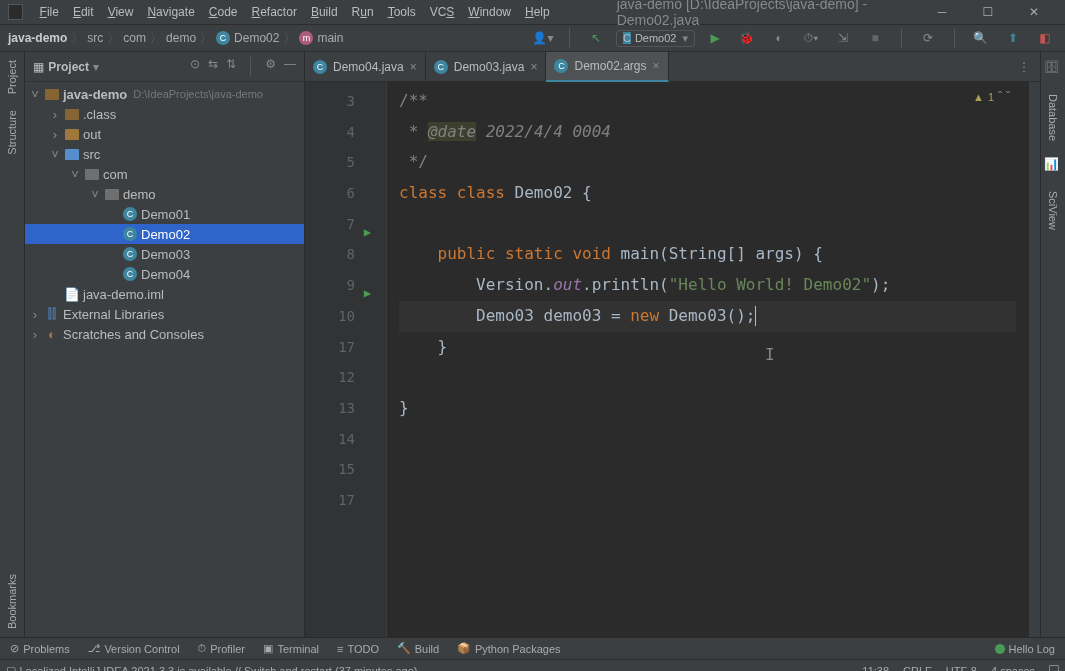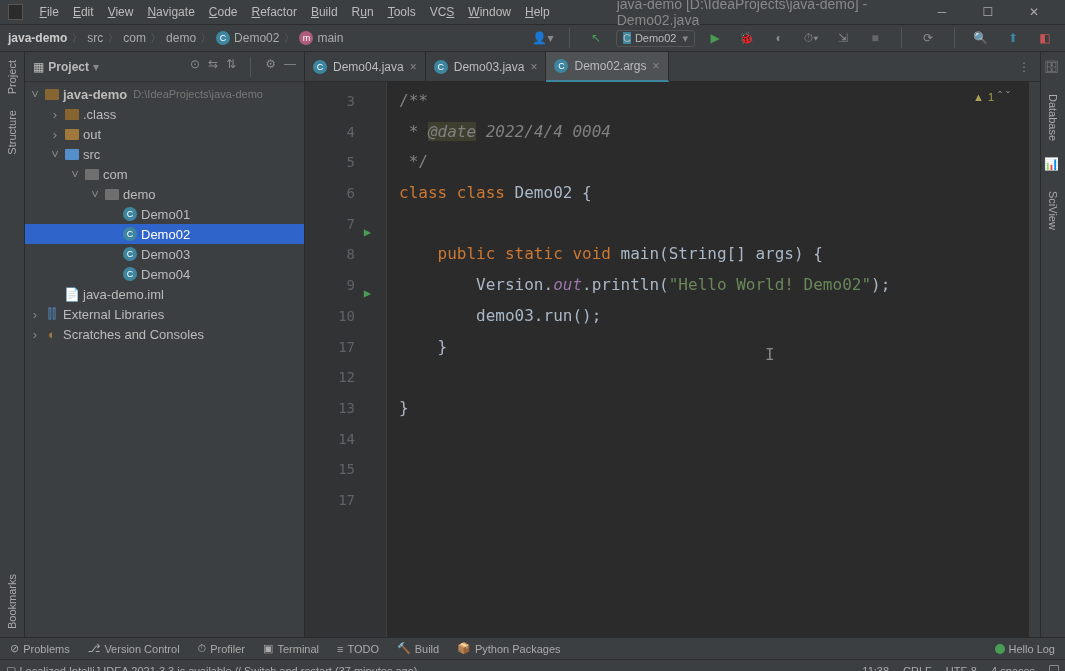--- a/index.html
+++ b/index.html
@@ -297,21 +297,21 @@
       </div>
       <div class="gutter2"></div>
       <div class="code-text">
         <div class="line"><span class="c-comment">/**</span></div>
         <div class="line"><span class="c-comment"> * </span><span class="c-tag2">@date</span><span class="c-comment c-ital"> 2022/4/4 0004</span></div>
         <div class="line"><span class="c-comment"> */</span></div>
         <div class="line"><span class="c-kw">class </span><span class="c-kw">class </span><span>Demo02 {</span></div>
         <div class="line"></div>
         <div class="line"><span class="c-kw">    public static void </span><span>main</span><span>(String[] args) {</span></div>
         <div class="line"><span>        Version.</span><span class="c-field">out</span><span>.println(</span><span class="c-str">"Hello World! Demo02"</span><span>);</span></div>
-        <div class="line"><span>        demo03.run();</span></div>
+        <div class="line hl"><span>        Demo03 demo03 = </span><span class="c-kw">new </span><span>Demo03();</span><span class="caret"></span></div>
         <div class="line"><span>    }</span></div>
         <div class="line"></div>
         <div class="line"><span>}</span></div>
         <div class="line"></div>
         <span class="text-cursor-icon">I</span>
       </div>
       <div class="code-scroll"></div>
       <div class="code-warn">
         <span style="color:#a9a154">▲</span>
         <span>1</span>

